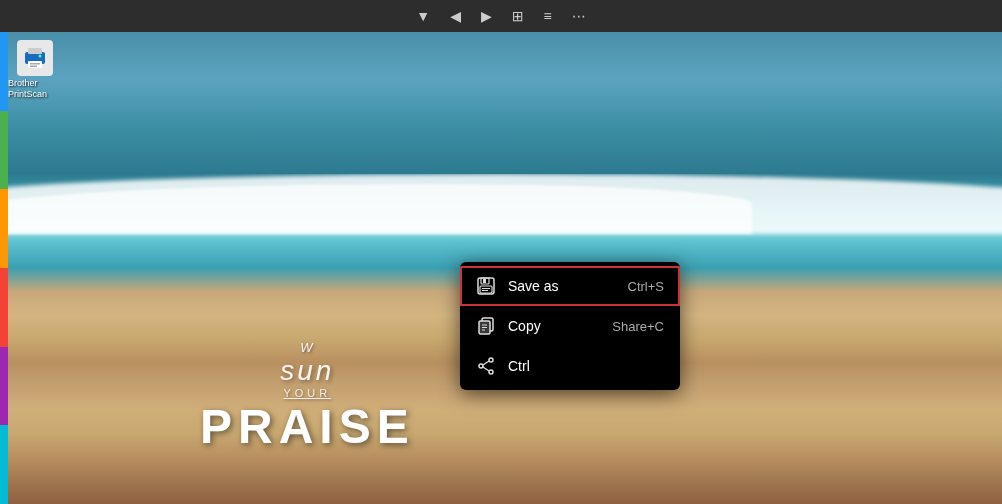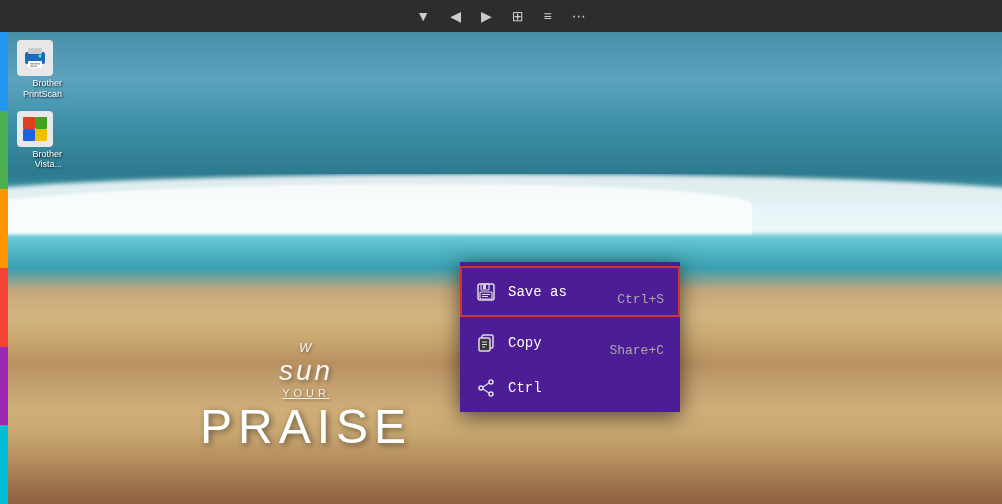--- a/index.html
+++ b/index.html
@@ -77,21 +77,21 @@
       display: flex;
       align-items: center;
       justify-content: center;
       font-size: 20px;
       margin-bottom: 2px;
     }
 
     .icon-label {
       color: white;
       font-size: 9px;
-      text-align: right;
+      text-align: left;
       text-shadow: 1px 1px 2px rgba(0,0,0,0.9);
       line-height: 1.2;
       word-break: break-word;
     }
 
     
     .beach-bg {
       position: absolute;
       left: 0;
       top: 0;
@@ -184,21 +184,21 @@
       font-size: 28px;
       font-weight: 400;
       font-style: italic;
       text-shadow: 2px 2px 4px rgba(0,0,0,0.4);
       letter-spacing: 3px;
       opacity: 0.9;
     }
 
     .beach-text-praise {
       font-size: 48px;
-      font-weight: 400;
+      font-weight: 700;
       letter-spacing: 6px;
       text-shadow: 2px 2px 6px rgba(0,0,0,0.5);
     }
 
     .beach-text-your {
       font-size: 11px;
       letter-spacing: 4px;
       opacity: 0.8;
       text-shadow: 1px 1px 3px rgba(0,0,0,0.5);
       text-decoration: underline;
@@ -219,27 +219,26 @@
     .stripe-segment {
       flex: 1;
     }
 
     
     .context-menu {
       position: absolute;
       top: 230px;
       left: 460px;
       z-index: 100;
-      background: #4c1d95;
-      border-radius: 0;
+      background: #000000;
+      border-radius: 6px;
       box-shadow: 0 4px 20px rgba(0,0,0,0.6);
       min-width: 220px;
       padding: 4px 0;
       overflow: hidden;
-      font-family: Liberation Mono, monospace;
     }
 
     .context-menu-item {
       display: flex;
       align-items: center;
       padding: 10px 16px;
       cursor: pointer;
       color: #ffffff;
       font-size: 14px;
       gap: 12px;
@@ -265,21 +264,20 @@
 
     .menu-item-label {
       flex: 1;
       font-size: 14px;
     }
 
     .menu-item-shortcut {
       color: #aaa;
       font-size: 13px;
       margin-left: auto;
-      margin-top: 16px;
     }
 
   </style>
 </head>
 <body>
 
 <div class="top-toolbar">
   <div class="toolbar-center">
     <span class="toolbar-icon">▼</span>
     <span class="toolbar-icon">◀</span>
@@ -327,31 +325,20 @@
           <rect x="7" y="17" width="14" height="7" rx="1" fill="white"></rect>
           <rect x="9" y="19" width="10" height="1.5" fill="#aaa"></rect>
           <rect x="9" y="21.5" width="7" height="1.5" fill="#aaa"></rect>
           <circle cx="19" cy="12" r="1.5" fill="#4fc"></circle>
         </svg>
       </div>
       <span class="icon-label">Brother PrintScan</span>
     </div>
 
 
-    <div class="desktop-icon">
-      <div class="icon-image" style="background:#e8e8e8;">
-        <svg width="28" height="28" viewBox="0 0 28 28">
-          <rect x="2" y="2" width="12" height="12" rx="1" fill="#e04020"></rect>
-          <rect x="14" y="2" width="12" height="12" rx="1" fill="#40a020"></rect>
-          <rect x="2" y="14" width="12" height="12" rx="1" fill="#2060e0"></rect>
-          <rect x="14" y="14" width="12" height="12" rx="1" fill="#f0c000"></rect>
-        </svg>
-      </div>
-      <span class="icon-label">Brother Vista...</span>
-    </div>
 
   </div>
 
   <div class="context-menu">
 
     <div class="context-menu-item highlighted">
       <div class="menu-item-icon">
         <svg width="18" height="18" viewBox="0 0 18 18">
           <rect x="1" y="1" width="16" height="16" rx="2" fill="none" stroke="#ddd" stroke-width="1.5"></rect>
           <rect x="4" y="1" width="8" height="6" rx="1" fill="none" stroke="#ddd" stroke-width="1.2"></rect>

